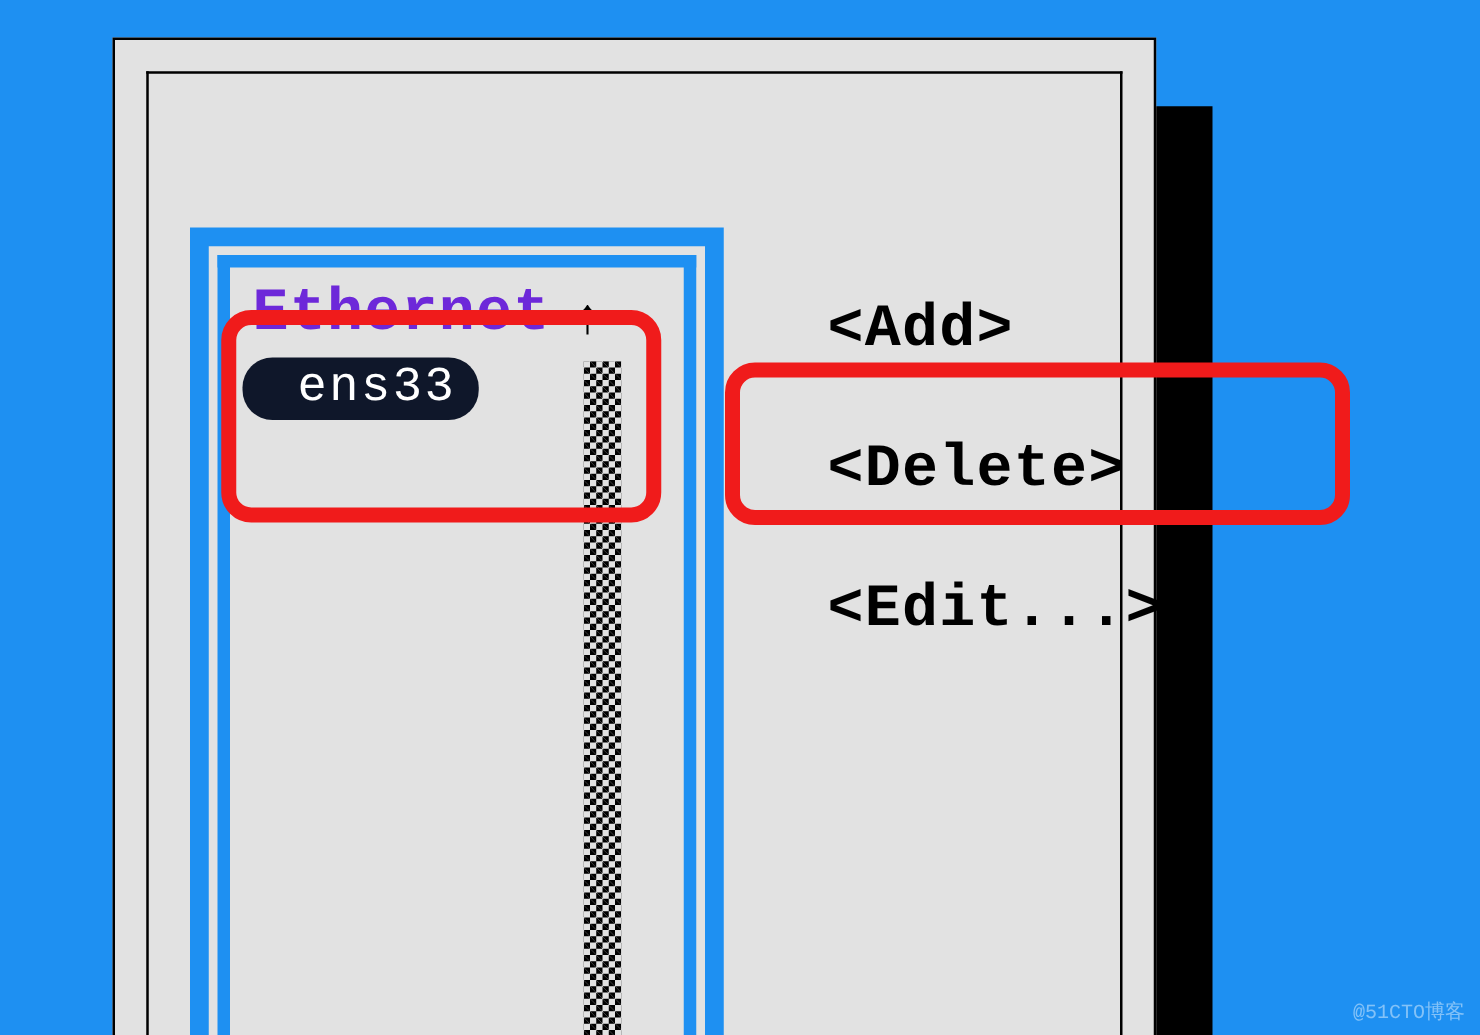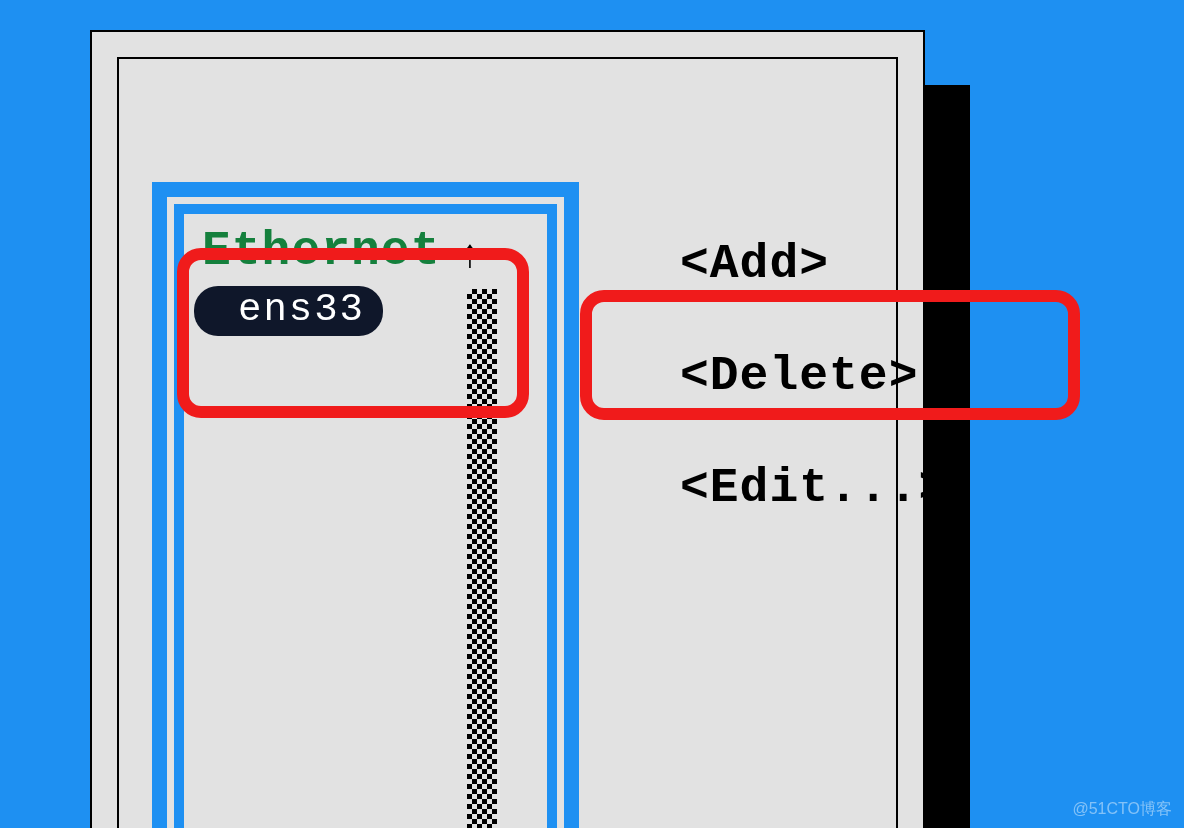--- a/index.html
+++ b/index.html
@@ -10,21 +10,21 @@
     position: relative;
     font-family: "Courier New", monospace;
     overflow: hidden;
   }
   .watermark {
     position: absolute;
     bottom: 8px;
     right: 12px;
     color: rgba(255,255,255,0.45);
     font-size: 16px;
-    font-family: Liberation Sans, sans-serif;
+    font-family: Liberation Mono, monospace;
   }
   
   .shadow {
     position: absolute;
     left: 115px;
     top: 85px;
     width: 855px;
     height: 760px;
     background: #000;
   }
@@ -62,21 +62,21 @@
     border-bottom: none;
     background: #e2e2e2;
   }
   .list-content {
     position: absolute;
     left: 10px; right: 10px; top: 10px; bottom: 0;
   }
   .list-header {
     font-size: 48px;
     font-weight: 600;
-    color: #15803d;
+    color: #6d28d9;
     letter-spacing: 1px;
     padding-left: 8px;
   }
   .list-item {
     display: inline-block;
     background: #0f172a;
     color: #fff;
     font-size: 39px;
     font-weight: 500;
     padding: 2px 18px 4px 44px;
@@ -101,21 +101,21 @@
     height: 570px;
     background-image:
       linear-gradient(45deg,#000 25%,transparent 25%,transparent 75%,#000 75%),
       linear-gradient(45deg,#000 25%,#e2e2e2 25%,#e2e2e2 75%,#000 75%);
     background-size: 10px 10px;
     background-position: 0 0, 5px 5px;
   }
   
   .actions {
     position: absolute;
-    left: 588px;
+    left: 570px;
     top: 205px;
   }
   .action {
     font-size: 48px;
     font-weight: 600;
     color: #000;
     letter-spacing: 1px;
     margin-bottom: 58px;
   }
   

